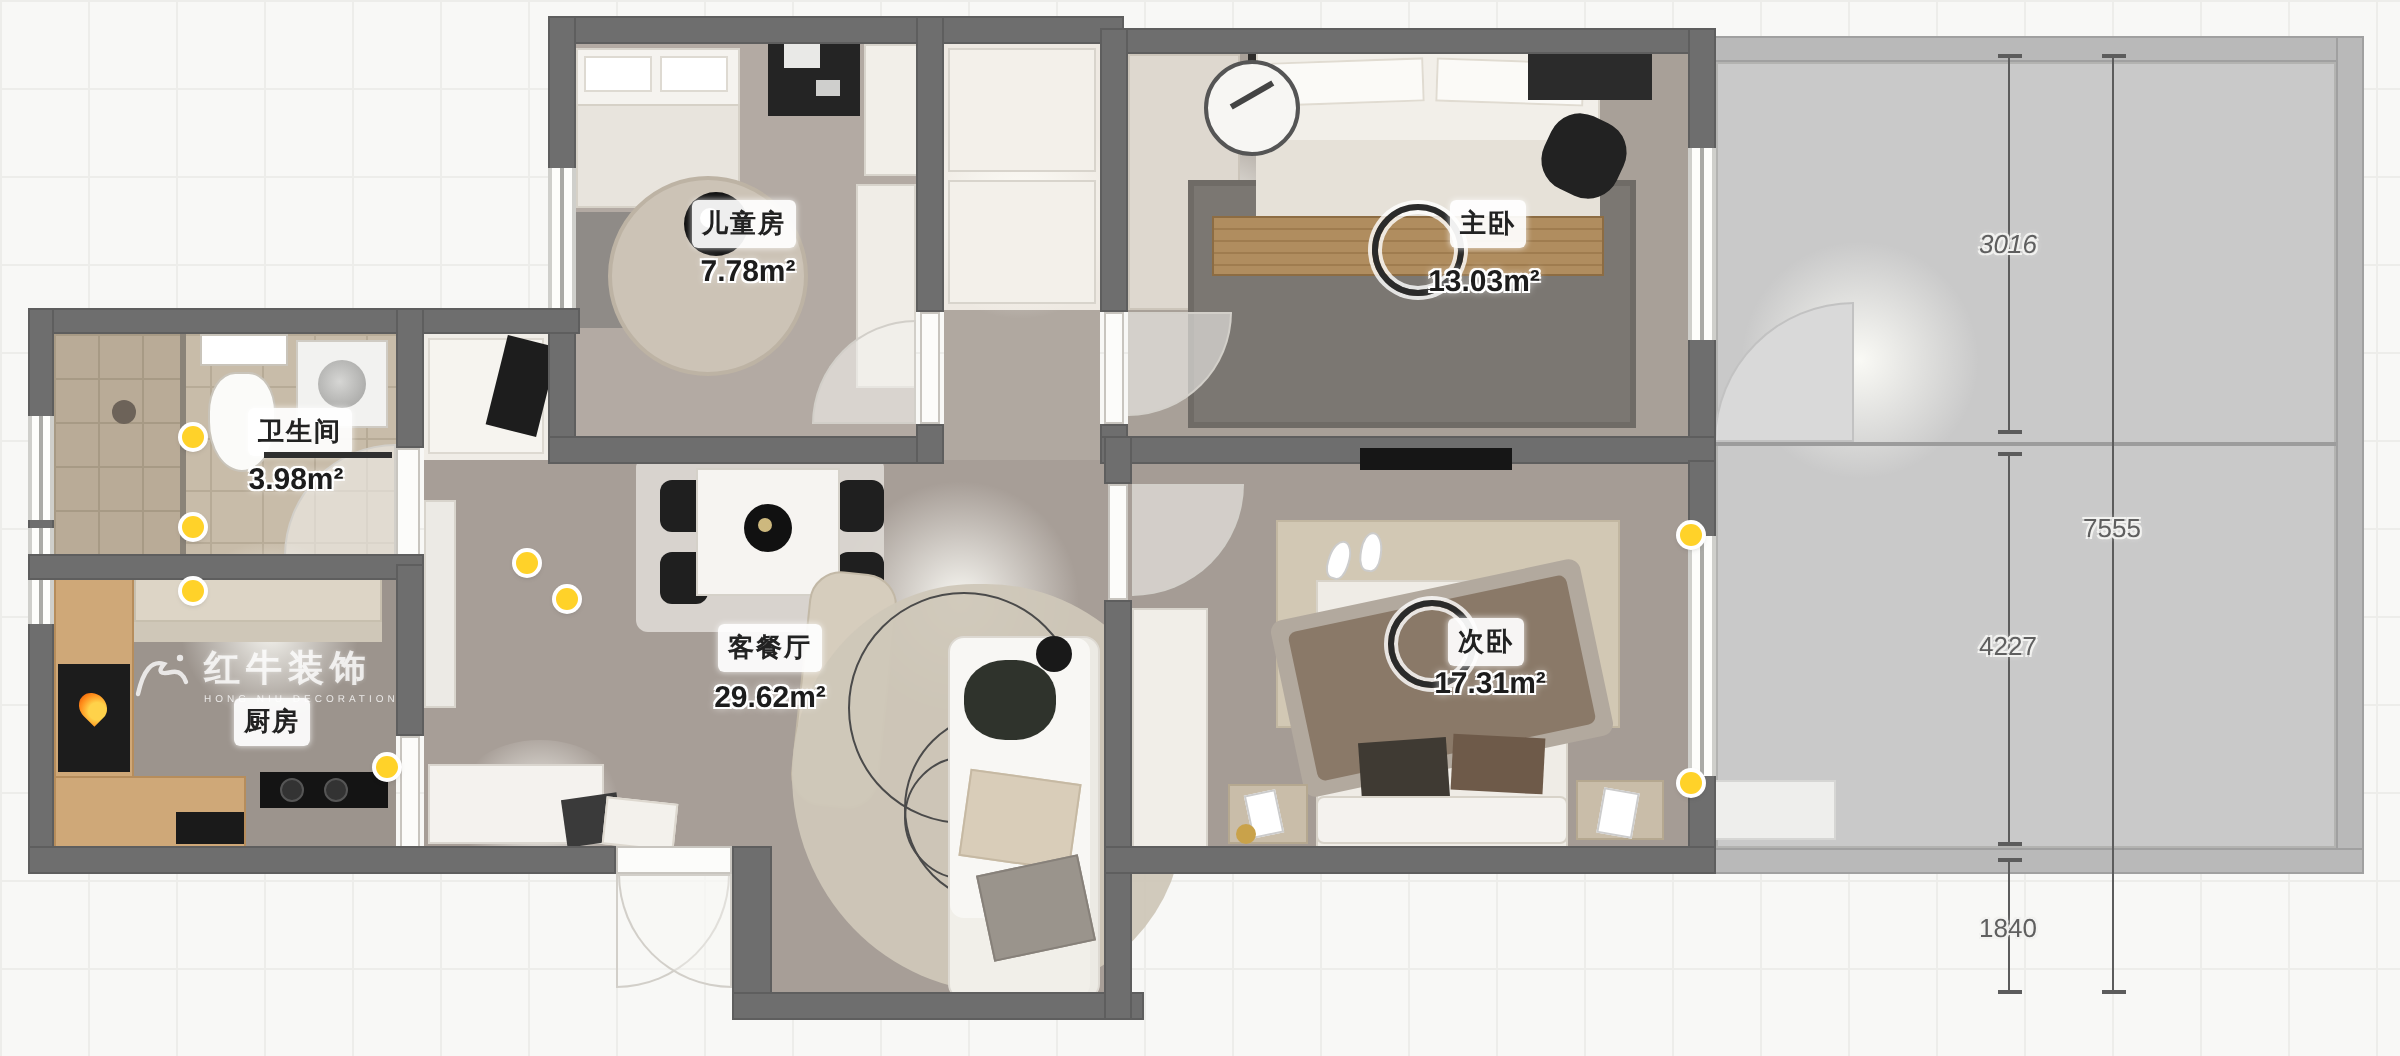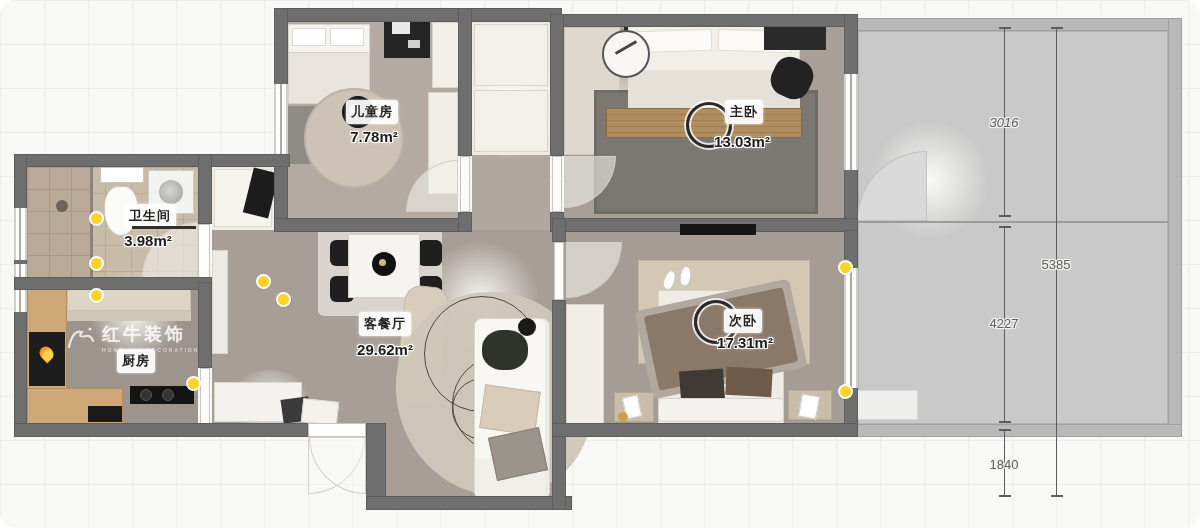--- a/index.html
+++ b/index.html
@@ -3,21 +3,20 @@
 <meta charset="utf-8">
 <style>
   html,body{margin:0;padding:0;background:#fff;}
   .stage{
     position:relative;width:1200px;height:528px;overflow:hidden;
     font-family:"Liberation Sans","DejaVu Sans",sans-serif;
     background-color:#f8f8f6;
     background-image:linear-gradient(#ededea 1px,transparent 1px),
                      linear-gradient(90deg,#ededea 1px,transparent 1px);
     background-size:44px 44px;
-    border-radius:15px;
   }
   .wall{position:absolute;background:#6e6e6e;box-shadow:inset 0 0 0 1px #5e5e5e;}
   .lwall{position:absolute;background:#b9b9b9;box-shadow:inset 0 0 0 1px #a0a0a0;}
   .floor{position:absolute;}
   .furn{position:absolute;box-sizing:border-box;}
   .win-v{position:absolute;background-image:
     linear-gradient(to right,transparent calc(50% - 1px),#aaaaa6 calc(50% - 1px),#aaaaa6 calc(50% + 1px),transparent calc(50% + 1px)),
     linear-gradient(to right,#cfcfcb 0 2px,#fdfdfb 2px calc(100% - 2px),#cfcfcb calc(100% - 2px) 100%);}
   .leaf{position:absolute;background:#fcfcfa;border:1px solid #c8c5bf;box-sizing:border-box;}
   .fan{position:absolute;background:rgba(242,240,236,0.6);border:1px solid #d2cfc9;box-sizing:border-box;}
@@ -264,15 +263,15 @@
   <div class="dim" style="left:1004px;top:323px;">4227</div>
 
   <div class="dline" style="left:1004px;top:430px;height:67px;"></div>
   <div class="tick" style="left:999px;top:429px;"></div>
   <div class="tick" style="left:999px;top:495px;"></div>
   <div class="dim" style="left:1004px;top:464px;">1840</div>
 
   <div class="dline" style="left:1056px;top:28px;height:468px;"></div>
   <div class="tick" style="left:1051px;top:27px;"></div>
   <div class="tick" style="left:1051px;top:495px;"></div>
-  <div class="dim" style="left:1056px;top:264px;">5385</div>
+  <div class="dim" style="left:1056px;top:264px;">7555</div>
 
 </div>
 
 </body></html>

